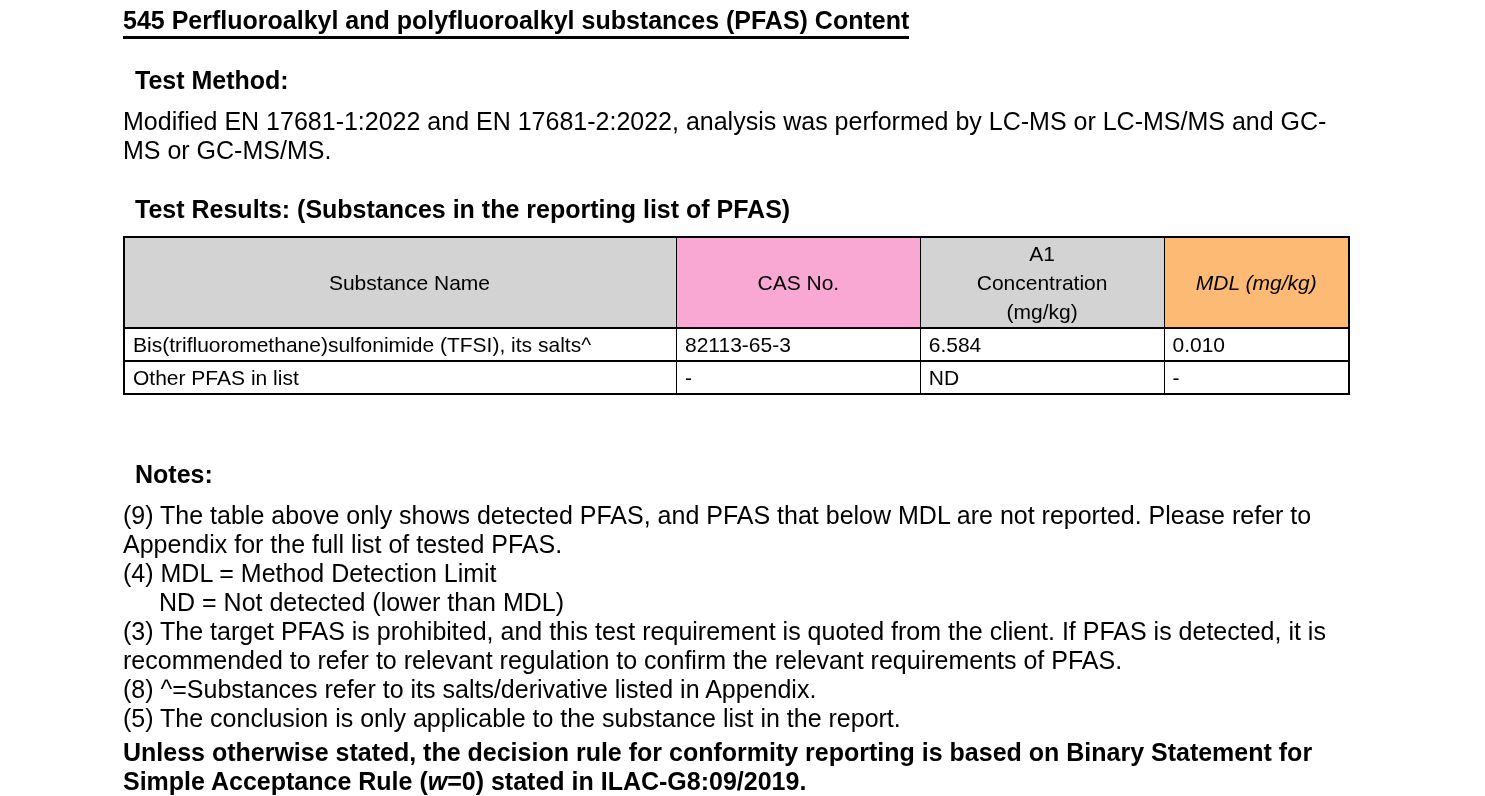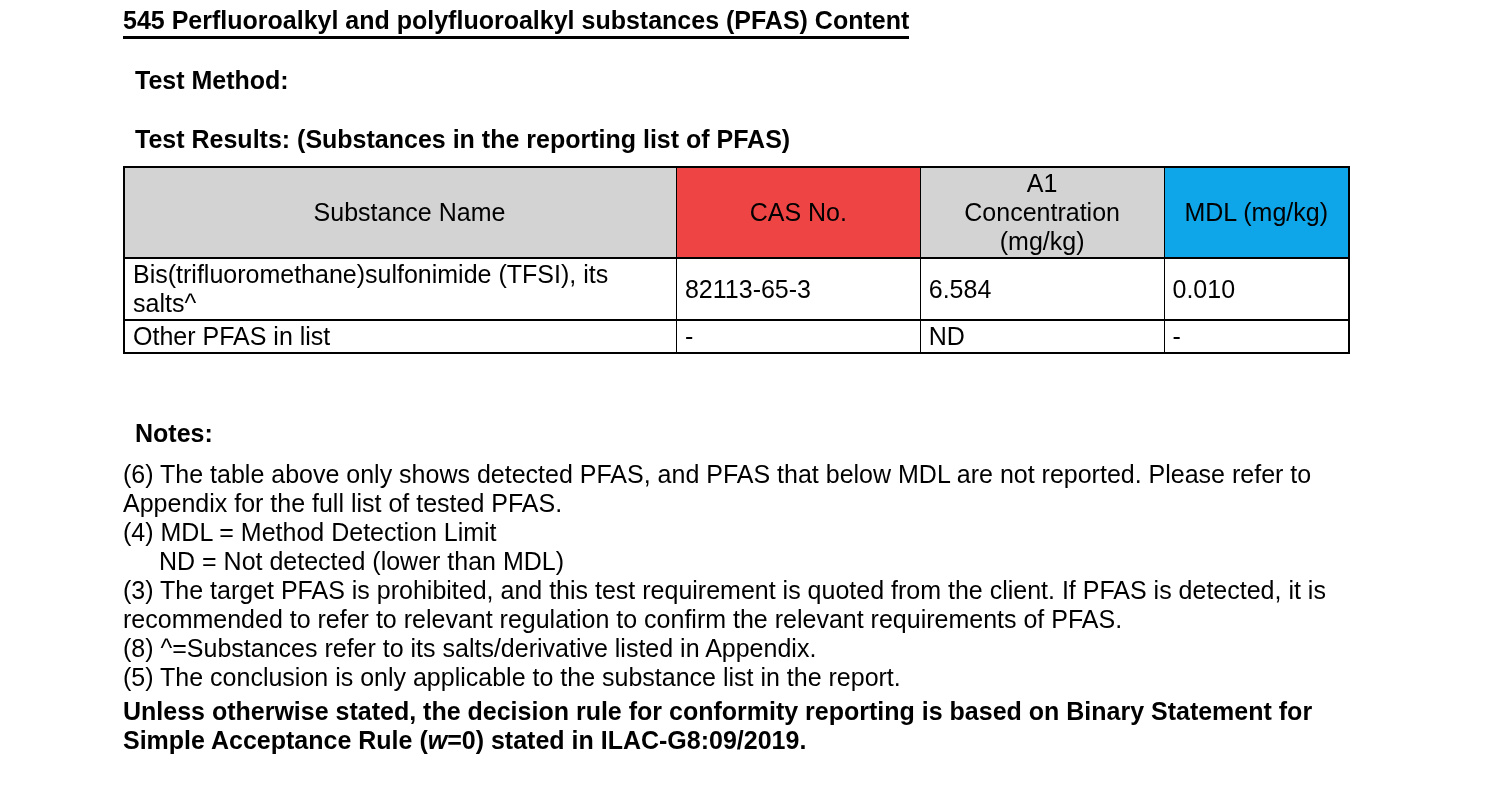--- a/index.html
+++ b/index.html
@@ -53,21 +53,21 @@
   table.results col.c3 { width: 19.9%; }
   table.results col.c4 { width: 15.1%; }
   table.results th, table.results td {
     border-left: 1px solid #000;
     border-right: 1px solid #000;
     border-top: 2px solid #000;
     border-bottom: 2px solid #000;
     vertical-align: middle;
     padding: 1px 8px;
     font-weight: normal;
-    font-size: 25px;
+    font-size: 21px;
     line-height: 29px;
   }
   table.results { border: 2px solid #000; }
   table.results th {
     white-space: pre-line;
   }
   .notes-block { margin-top: 65px; }
   .note-indent { padding-left: 36px; }
   .decision { margin-top: 5px; font-weight: bold; }
   .decision i { font-style: italic; }
@@ -75,39 +75,40 @@
 </head>
 <body>
 
 <div class="page">
   <div class="content">
 
     <h1 class="doc-title"><span class="underline">545 Perfluoroalkyl and polyfluoroalkyl substances (PFAS) Content</span></h1>
 
     <div class="section-method">
       <p class="heading">Test Method:</p>
+      <p>Modified EN 17681-1:2022 and EN 17681-2:2022, analysis was performed by LC-MS or LC-MS/MS and GC-MS or GC-MS/MS.</p>
     </div>
 
     <div class="section-results">
       <p class="heading">Test Results: (Substances in the reporting list of PFAS)</p>
       <table class="results">
         <colgroup>
           <col class="c1">
             <col class="c2">
             <col class="c3">
             <col class="c4">
         </colgroup>
         <thead>
           <tr>
             <th class="hdr" style="background: rgb(211, 211, 211); padding-left: 26px;">Substance Name</th>
-            <th class="hdr" style="background: #ef4444;">CAS No.</th>
+            <th class="hdr" style="background: #f9a8d4;">CAS No.</th>
             <th class="hdr" style="background: rgb(211, 211, 211);">A1
 Concentration
 (mg/kg)</th>
-            <th class="hdr" style="background: #0ea5e9;">MDL (mg/kg)</th>
+            <th class="hdr" style="background: #fdba74; font-style: italic;">MDL (mg/kg)</th>
           </tr>
         </thead>
         <tbody>
           <tr>
             <td>Bis(trifluoromethane)sulfonimide (TFSI), its salts^</td>
             <td>82113-65-3</td>
             <td>6.584</td>
             <td>0.010</td>
           </tr>
           <tr>
@@ -115,21 +116,21 @@
             <td>-</td>
             <td>ND</td>
             <td>-</td>
           </tr>
         </tbody>
       </table>
     </div>
 
     <div class="notes-block">
       <p class="heading">Notes:</p>
-      <p>(6) The table above only shows detected PFAS, and PFAS that below MDL are not reported. Please refer to Appendix for the full list of tested PFAS.</p>
+      <p>(9) The table above only shows detected PFAS, and PFAS that below MDL are not reported. Please refer to Appendix for the full list of tested PFAS.</p>
       <p>(4) MDL = Method Detection Limit</p>
       <p class="note-indent">ND = Not detected (lower than MDL)</p>
       <p>(3) The target PFAS is prohibited, and this test requirement is quoted from the client. If PFAS is detected, it is recommended to refer to relevant regulation to confirm the relevant requirements of PFAS.</p>
       <p>(8) ^=Substances refer to its salts/derivative listed in Appendix.</p>
       <p>(5) The conclusion is only applicable to the substance list in the report.</p>
       <p class="decision"><span>Unless otherwise stated, the decision rule for conformity reporting is based on Binary Statement for Simple Acceptance Rule (</span><i>w</i><span>=0) stated in ILAC-G8:09/2019.</span></p>
     </div>
 
   </div>
 </div>

